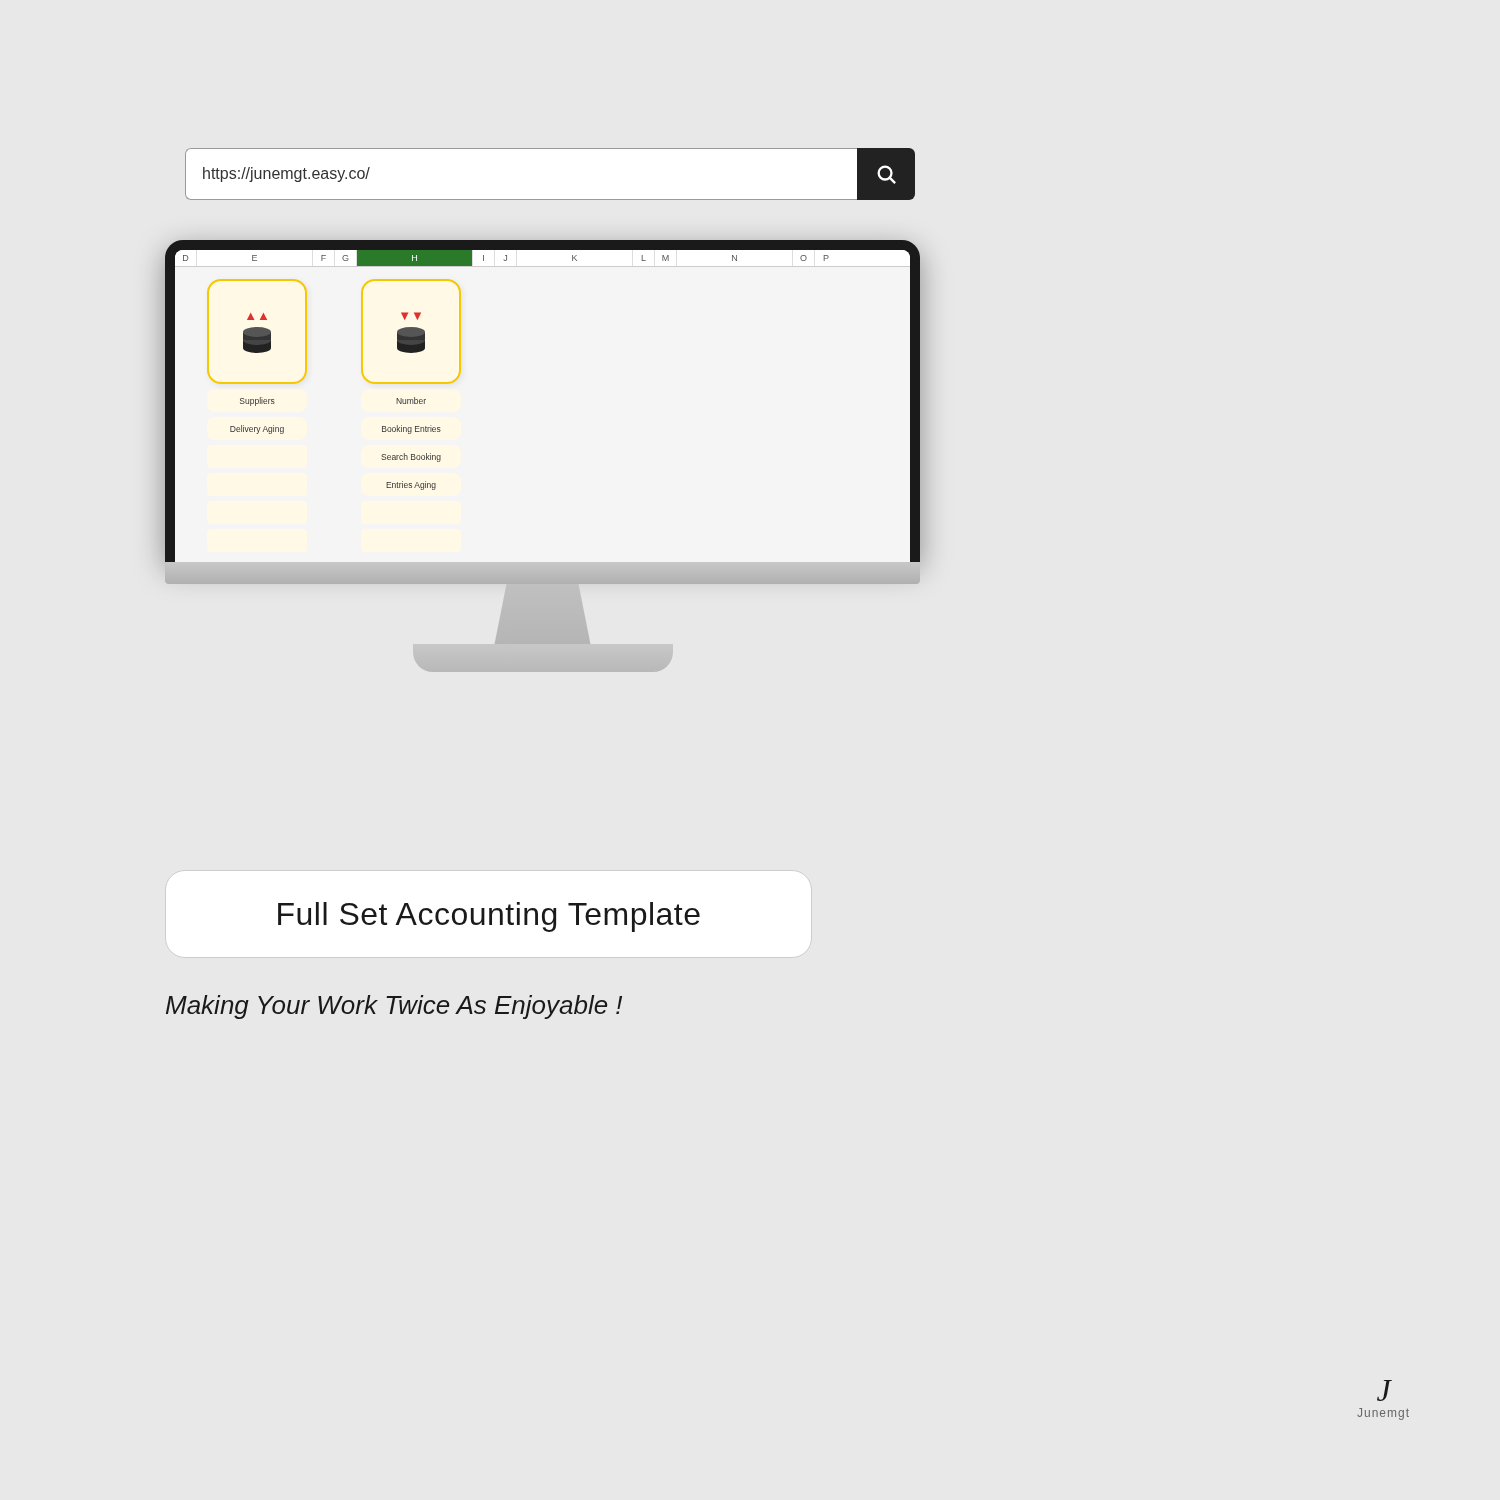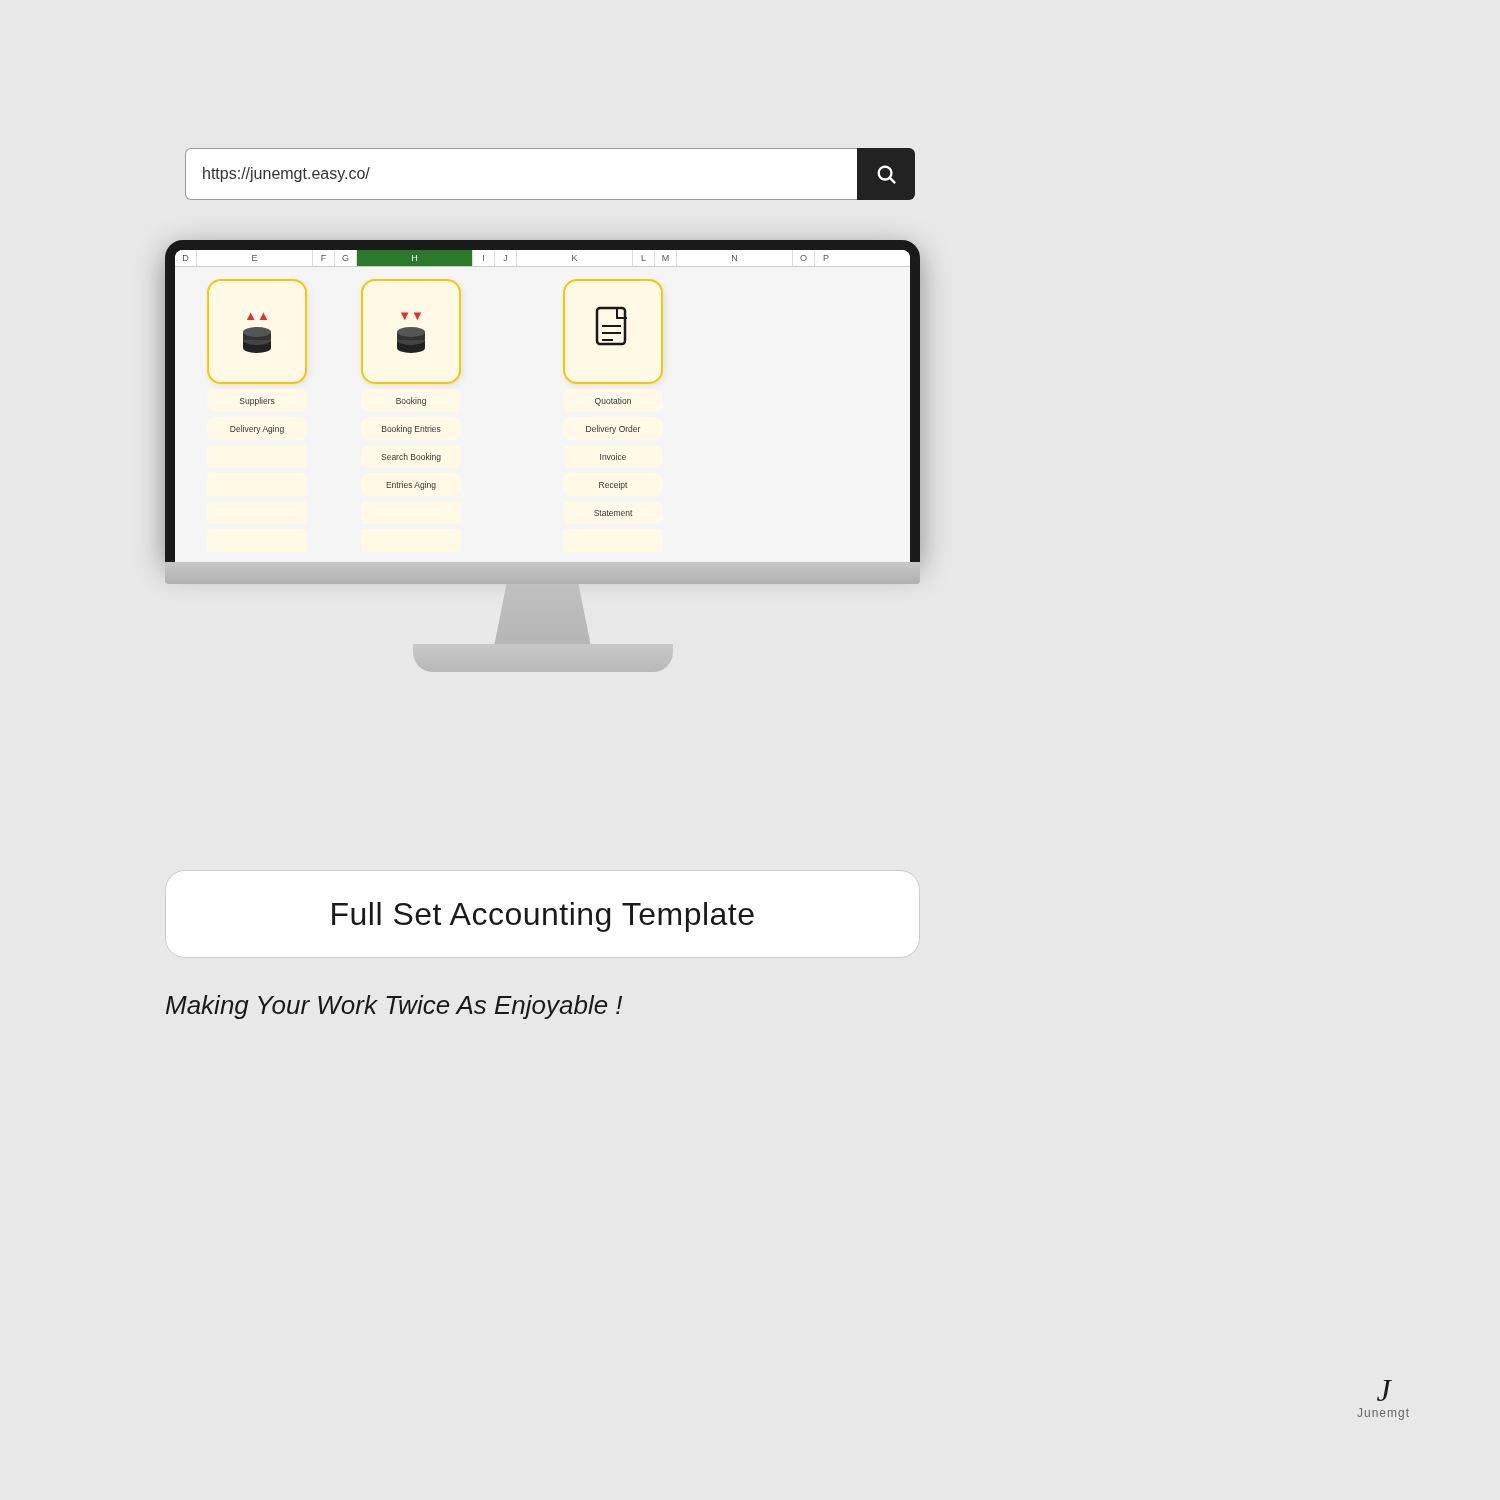--- a/index.html
+++ b/index.html
@@ -180,21 +180,21 @@
       background: linear-gradient(to bottom, #c8c8c8, #b8b8b8);
       margin: 0 auto;
       border-radius: 0 0 20px 20px;
     }
 
     
     .accounting-box {
       position: absolute;
       top: 870px;
       left: 165px;
-      width: 755px;
+      width: 647px;
       height: 88px;
       background: white;
       border: 1.5px solid #ccc;
       border-radius: 20px;
       display: flex;
       align-items: center;
       justify-content: center;
     }
 
     .accounting-title {
@@ -327,59 +327,37 @@
               <div class="chevron-down">▼▼</div>
               <svg width="42" height="32" viewBox="0 0 42 32">
                 <ellipse cx="21" cy="26" rx="14" ry="5" fill="#222"></ellipse>
                 <rect x="7" y="18" width="28" height="8" fill="#222" rx="1"></rect>
                 <ellipse cx="21" cy="18" rx="14" ry="5" fill="#444"></ellipse>
                 <rect x="7" y="10" width="28" height="8" fill="#333" rx="1"></rect>
                 <ellipse cx="21" cy="10" rx="14" ry="5" fill="#555"></ellipse>
               </svg>
             </div>
           </div>
-          <div class="menu-item">Booking</div>
+          <div class="menu-item">Number</div>
           <div class="menu-item">Booking Entries</div>
           <div class="menu-item">Search Booking</div>
           <div class="menu-item">Entries Aging</div>
           <div class="menu-item-empty"></div>
           <div class="menu-item-empty"></div>
         </div>
 
         <div class="sp-col sp-col-narrow"></div>
 
         <div class="sp-col sp-col-narrow"></div>
 
 
         <div class="sp-col sp-col-narrow"></div>
 
         <div class="sp-col sp-col-narrow"></div>
 
-        <div class="sp-col">
-          <div class="icon-card">
-            <div class="icon-card-inner">
-
-              <svg width="44" height="52" viewBox="0 0 44 52">
-                <rect x="6" y="2" width="28" height="36" rx="3" ry="3" fill="none" stroke="#1a1a1a" stroke-width="2.5"></rect>
-
-                <polyline points="26,2 26,12 36,12" fill="none" stroke="#1a1a1a" stroke-width="2"></polyline>
-
-                <line x1="11" y1="20" x2="30" y2="20" stroke="#1a1a1a" stroke-width="2"></line>
-                <line x1="11" y1="27" x2="30" y2="27" stroke="#1a1a1a" stroke-width="2"></line>
-                <line x1="11" y1="34" x2="22" y2="34" stroke="#1a1a1a" stroke-width="2"></line>
-              </svg>
-            </div>
-          </div>
-          <div class="menu-item">Quotation</div>
-          <div class="menu-item">Delivery Order</div>
-          <div class="menu-item">Invoice</div>
-          <div class="menu-item">Receipt</div>
-          <div class="menu-item">Statement</div>
-          <div class="menu-item-empty"></div>
-        </div>
 
         <div class="sp-col sp-col-narrow"></div>
 
         <div class="sp-col sp-col-narrow"></div>
 
       </div>
 
     </div>
   </div>
 

